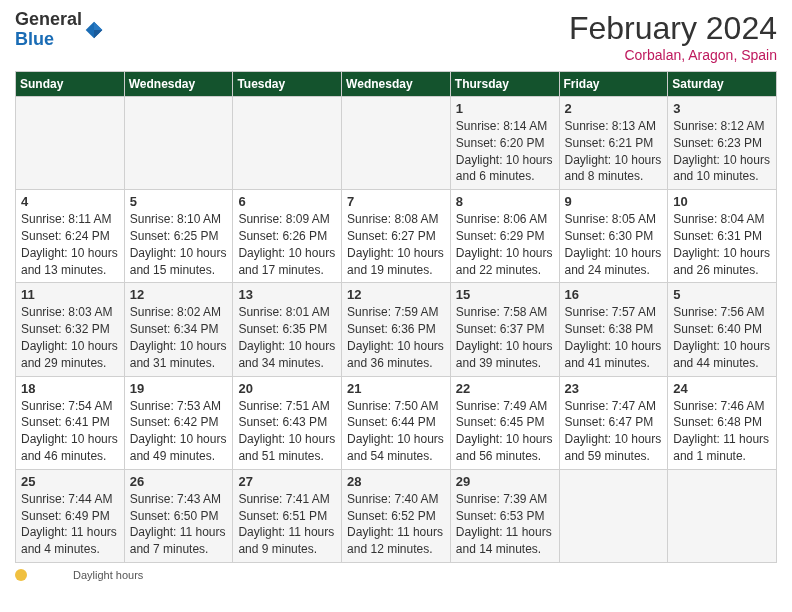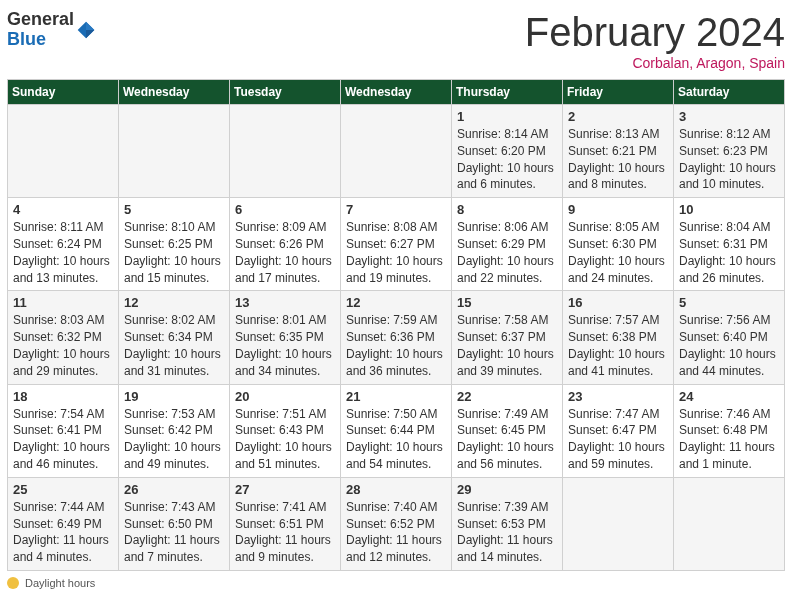--- a/index.html
+++ b/index.html
@@ -5,21 +5,21 @@
     * { margin: 0; padding: 0; box-sizing: border-box; }
     body {
       font-family: Arial, sans-serif;
       background: #fff;
       width: 792px;
       height: 612px;
       overflow: hidden;
     }
     .container {
       width: 792px;
-      padding: 10px 7px;
+      padding: 10px 15px;
     }
     .header {
       display: flex;
       justify-content: space-between;
       align-items: flex-start;
       margin-bottom: 8px;
     }
     .logo {
       display: flex;
       align-items: center;
@@ -33,21 +33,21 @@
     .logo-blue { color: #1a6cb5; }
     .logo-icon {
       width: 20px;
       height: 20px;
       margin-left: 2px;
     }
     .title-section {
       text-align: right;
     }
     .month-title {
-      font-size: 40px;
+      font-size: 32px;
       color: #333;
       font-weight: normal;
     }
     .subtitle {
       font-size: 14px;
       color: #be185d;
     }
     table {
       width: 100%;
       border-collapse: collapse;
@@ -90,20 +90,21 @@
     }
     .empty-cell {
       background-color: inherit;
     }
     .footer {
       display: flex;
       align-items: center;
       margin-top: 6px;
       font-size: 11px;
       color: #555;
+      gap: 40px;
     }
     .footer-dot {
       width: 12px;
       height: 12px;
       background-color: #f0c040;
       border-radius: 50%;
       margin-right: 6px;
       display: inline-block;
     }
   </style>

